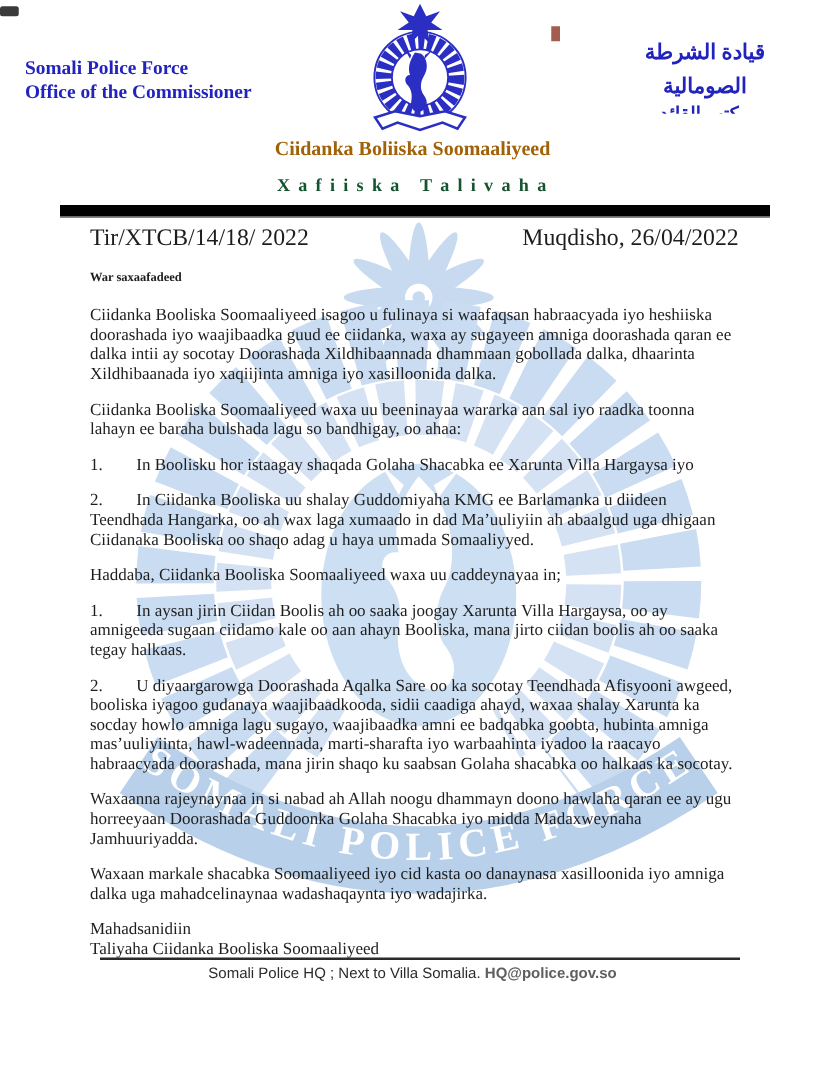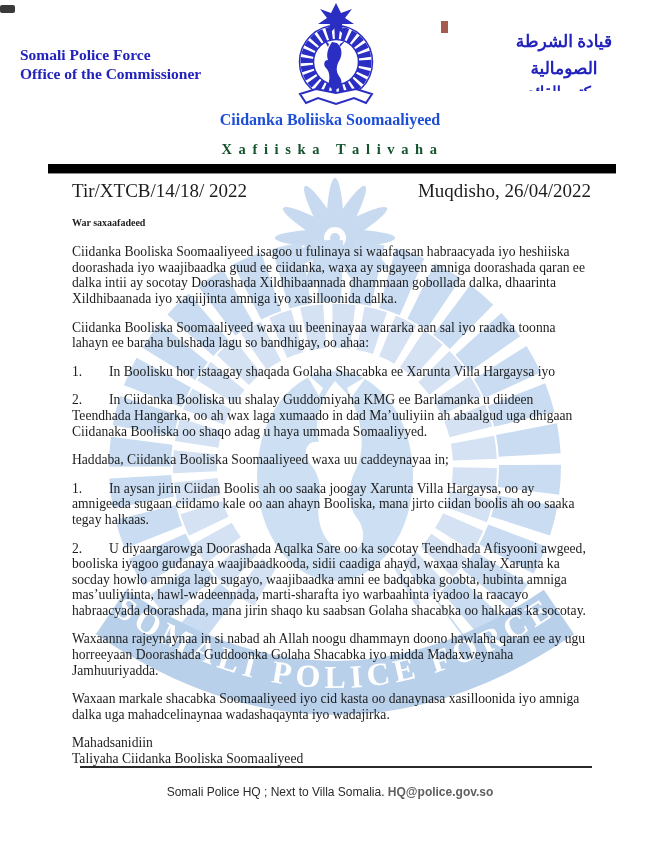--- a/index.html
+++ b/index.html
@@ -14,41 +14,41 @@
   .artifact-left{position:absolute;left:0;top:5px;width:15px;height:8px;background:#3a3a3a;border-radius:2px;}
   .artifact-red{position:absolute;left:441px;top:21px;width:7px;height:12px;background:#93402e;opacity:.85;}
 
   
   .en-title{position:absolute;left:20px;top:45px;color:#2222bd;font-weight:bold;
             font-size:15.5px;line-height:19px;}
   .logo{position:absolute;left:288px;top:2px;width:96px;height:112px;}
   .arabic{position:absolute;right:26px;top:28px;width:140px;text-align:center;direction:rtl;
           color:#2222bd;font-weight:bold;font-size:17px;line-height:27px;}
   .arabic-clip{height:9px;overflow:hidden;line-height:20px;font-size:15px;}
-  .title1{position:absolute;left:0;right:0;top:111px;text-align:center;color:#1d4ed8;
+  .title1{position:absolute;left:0;right:0;top:111px;text-align:center;color:#a16207;
           font-weight:bold;font-size:16px;}
   .title2{position:absolute;left:0;right:0;top:141px;text-align:center;color:#14532d;
           font-weight:bold;font-size:14.5px;letter-spacing:1.5px;white-space:pre;}
   .bar{position:absolute;left:48px;top:164px;width:568px;height:9px;background:#010101;
        border-bottom:1px solid #8d8d8d;}
 
   
   .body{position:absolute;left:72px;top:183px;width:519px;font-size:13.6px;line-height:15.6px;}
   .ref-row{display:flex;justify-content:space-between;font-size:19px;}
   .heading{font-weight:bold;font-size:10px;margin:16px 0 14px 0;}
   .body p{margin:0 0 13px 0;}
   .li{margin:0;}
   .li .num{display:inline-block;width:37px;}
   .sig{margin-top:12px;}
   .sig div{line-height:15.6px;}
 
   
   .footer-line{position:absolute;left:80px;top:766px;width:512px;border-top:2px solid #2a2a2a;}
   .footer-text{position:absolute;left:0;right:0;top:771px;text-align:center;
-               font-family:"Liberation Sans", sans-serif;font-size:12px;color:#2b2b2b;margin-top:14px;}
+               font-family:"Liberation Sans", sans-serif;font-size:12px;color:#2b2b2b;}
   .footer-text .email{color:#5f5f5f;font-weight:bold;}
 </style>
 </head>
 <body>
 
 <svg class="wm" viewBox="0 0 480 575" aria-hidden="true">
   <g transform="translate(240,62)" fill="#c7daf0">
     <ellipse rx="9" ry="60"></ellipse>
     <ellipse rx="9" ry="60" transform="rotate(30)"></ellipse>
     <ellipse rx="9" ry="60" transform="rotate(60)"></ellipse>

